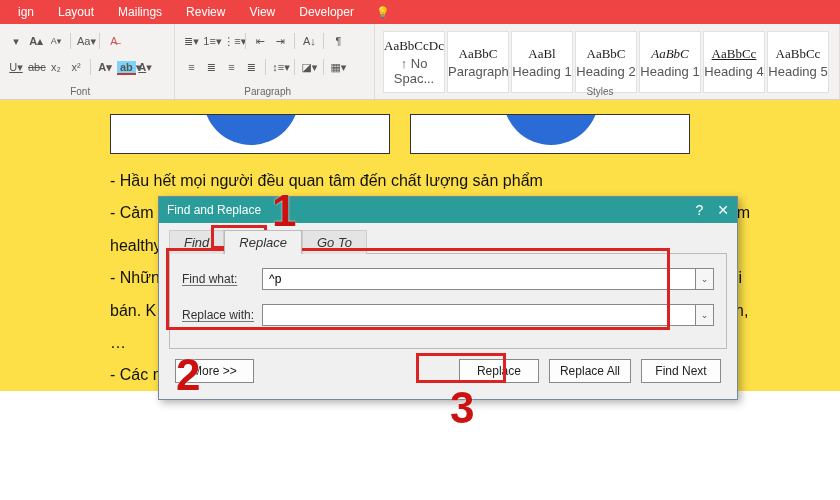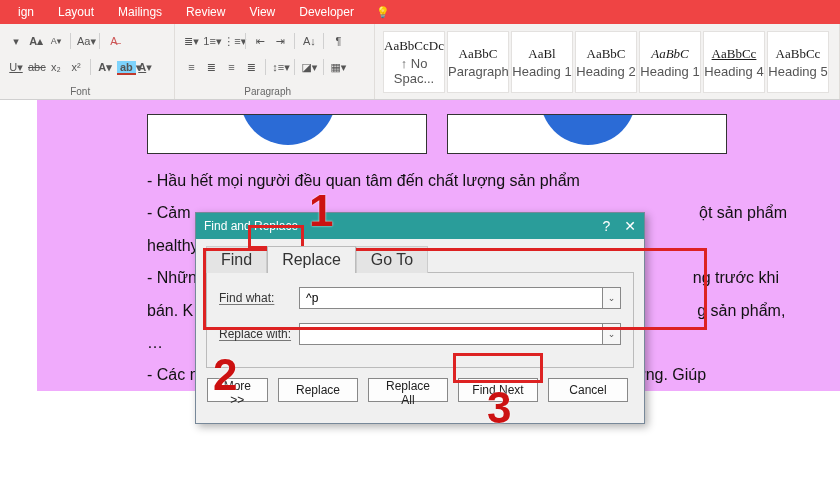--- a/index.html
+++ b/index.html
@@ -17,34 +17,34 @@
   .font-group { width: 180px; }
   .para-group { width: 205px; }
   .styles-group { flex: 1; }
   .row { display: flex; align-items: center; gap: 4px; height: 26px; }
   .ico { font-size: 12px; color: #555; width: 16px; text-align: center; }
   .sep { width:1px; height:16px; background:#d0d0d0; margin:0 2px; }
   .style-tile { width: 62px; height: 62px; border: 1px solid #e3e1df; background: #fff; text-align: center; font-size: 9px; color: #666; display:flex; flex-direction:column; justify-content:center; gap:2px; margin-right:2px;}
   .style-tile .preview { font-size: 13px; color: #1a1a1a; font-family: "Times New Roman", serif; }
   .style-tile .name { font-size: 13px; color: #555; }
   .styles-row { display:flex; padding-top: 3px; }
-  .doc-area { position: relative; background:#f0abfc; padding-top: 14px; margin-left: 37px; }
+  .doc-area { position: relative; background:#fde047; padding-top: 14px; }
   .doc { margin-left: 110px; width: 700px; font-family: "Times New Roman", serif; font-size: 16px; line-height: 1.9; color:#111; text-align: justify;}
   .frames { display:flex; gap: 20px; margin-bottom: 12px; }
   .frame { width: 280px; height: 40px; border:1px solid #333; position:relative; overflow:hidden; background:#fff;}
   .circle { width: 96px; height:96px; border-radius:50%; background:#2b6bd6; position:absolute; top:-66px; left:92px; }
   .doc p { margin-bottom: 2px; }
   
-  .dlg { position:absolute; left: 158px; top: 112px; width: 450px; background:#fff; border:1px solid #789;
+  .dlg { position:absolute; left: 158px; top: 96px; width: 580px; background:#fff; border:1px solid #789;
          box-shadow: 3px 3px 8px rgba(0,0,0,.3); font-size: 12px; }
   .dlg-title { background:#2a9d9a; color:#fff; height:26px; display:flex; align-items:center; padding:0 8px; justify-content:space-between;}
   .dlg-title .right { display:flex; gap:14px; font-size:14px; }
   .dlg-body { background:#f0f0f0; padding:6px 10px 14px 10px; position:relative; }
   .dlg-tabs { display:flex; gap:0; }
-  .dlg-tab { background:#f0f0f0; border:1px solid #bbb; border-bottom:none; padding:4px 14px; font-size:16px; position:relative; top:1px; color:#333; cursor:pointer;}
+  .dlg-tab { background:#f0f0f0; border:1px solid #bbb; border-bottom:none; padding:4px 14px; font-size:13px; position:relative; top:1px; color:#333; cursor:pointer;font-style:italic;}
   .dlg-tab.inactive { background:#e4e4e4; border-color:#ccc; }
   .dlg-tab.active { background:#f0f0f0; z-index:2; }
   .dlg-panel { border:1px solid #bbb; border-top:1px solid #bbb; background:#f0f0f0; padding:14px 12px 8px 12px; }
   .field { display:flex; align-items:center; margin-bottom: 14px; justify-content: center; }
   .field label { width: 80px; color:#333; text-decoration: underline; text-underline-offset:2px; text-decoration-color:#777; font-size:12px;}
   .field .combo { flex:1; display:flex; }
   .field input { flex:1; height:22px; border:1px solid #888; background:#fff; padding:0 6px; font-size:12px;
                  font-family: Arial, sans-serif;}
   .field .dd { width:18px; height:22px; border:1px solid #888; border-left:none; background:#f6f6f6; display:flex;align-items:center;justify-content:center;color:#555; font-size:9px;}
   .btns { display:flex; justify-content:flex-end; gap:10px; padding:10px 6px 2px 6px; }
@@ -154,20 +154,21 @@
         </div>
         <div class="style-tile">
           <div class="preview u">AaBbCc</div>
           <div class="name">Heading 4</div>
         </div>
         <div class="style-tile last">
           <div class="preview">AaBbCc</div>
           <div class="name">Heading 5</div>
         </div>
       </div>
+    <div class="label">Styles</div>
   </div>
 </div>
 
 <div class="doc-area">
   <div class="doc">
     <div class="frames">
       <div class="frame">
           <div class="circle"></div>
         </div>
       <div class="frame">
@@ -213,21 +214,20 @@
           </div>
         </div>
       </div>
       <div class="btns">
         <div class="btns-left">
           <button class="btn more">More &gt;&gt;</button>
         </div>
         <button class="btn">Replace</button>
         <button class="btn">Replace All</button>
         <button class="btn">Find Next</button>
-        <button class="btn">Cancel</button>
       </div>
     </div>
   </div>
 
   <div class="redbox" style="left:211px; top:125px; width:56px; height:24px;"></div>
   <div class="redbox" style="left:166px; top:148px; width:504px; height:82px;"></div>
   <div class="redbox" style="left:416px; top:253px; width:90px; height:30px;"></div>
   <div class="rednum" style="left:272px; top:86px;">1</div>
   <div class="rednum" style="left:176px; top:250px;">2</div>
   <div class="rednum" style="left:450px; top:283px;">3</div>

